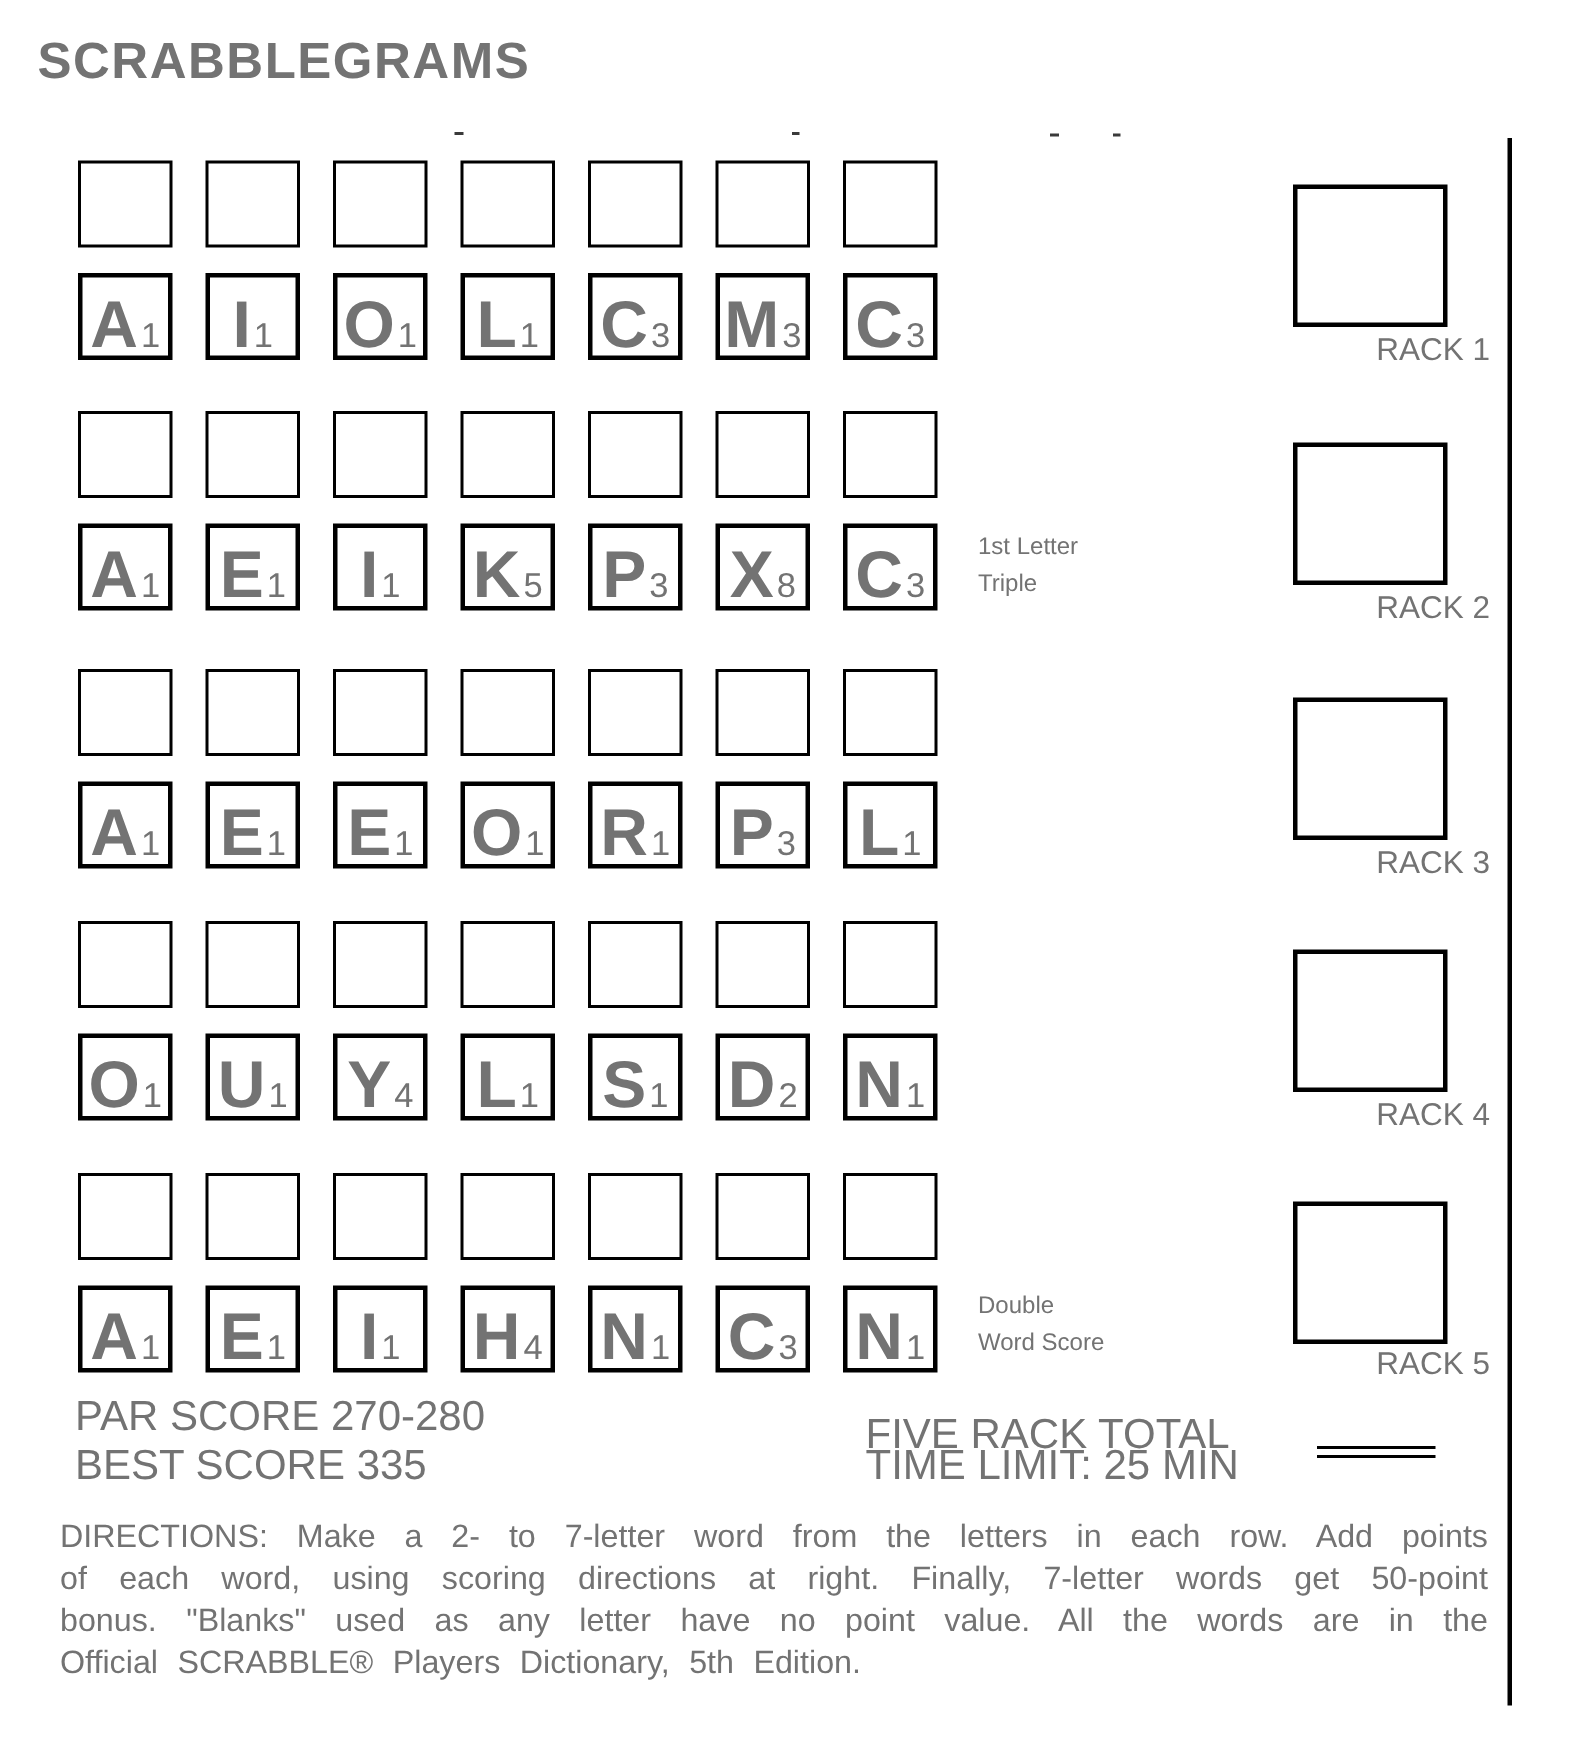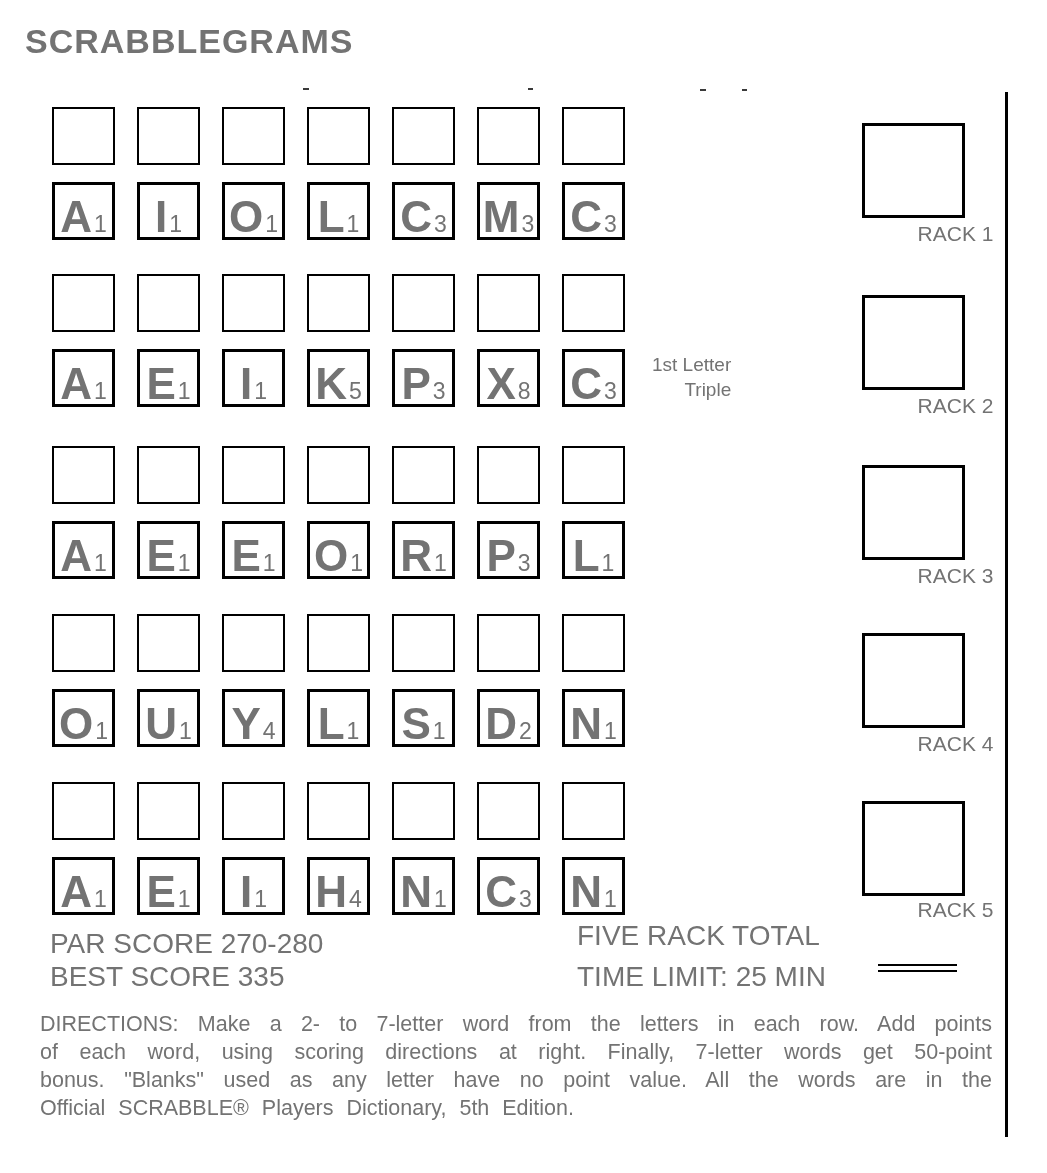--- a/index.html
+++ b/index.html
@@ -10,21 +10,21 @@
   .cutmark{position:absolute;height:2px;background:#3a3a3a;}
   .vrule{position:absolute;left:1005px;top:92px;width:3px;height:1045px;background:#000;}
   .group{position:absolute;left:52px;}
   .boxrow,.tilerow{display:flex;gap:22px;}
   .tilerow{margin-top:17px;}
   .abox{width:63px;height:58px;box-sizing:border-box;border:2.5px solid #000;background:#fff;}
   .tile{width:63px;height:58px;box-sizing:border-box;border:3px solid #000;background:#fff;
         display:flex;align-items:baseline;justify-content:center;padding-top:10px;}
   .tl{font-size:44px;line-height:1;font-weight:700;}
   .tp{font-size:23px;line-height:1;font-weight:400;margin-left:2px;}
-  .rownote{position:absolute;left:652px;font-size:19px;line-height:25px;font-weight:400;text-align:right;}
+  .rownote{position:absolute;left:652px;font-size:16px;line-height:25px;font-weight:400;}
   .rackbox{position:absolute;left:862px;width:103px;height:95px;box-sizing:border-box;
            border:3px solid #000;background:#fff;}
   .racklabel{position:absolute;left:884px;width:143px;text-align:center;
              font-size:21px;font-weight:400;white-space:nowrap;}
   .scoretext{position:absolute;font-size:28px;font-weight:400;white-space:nowrap;}
   .totalrule{position:absolute;left:878px;top:964px;width:79px;height:8px;box-sizing:border-box;
              border-top:2px solid #000;border-bottom:2px solid #000;}
   .directions{position:absolute;left:40px;top:1010px;width:952px;font-size:21.5px;line-height:28px;}
   .dline{display:block;text-align:justify;text-align-last:justify;}
   .dlast{display:block;text-align:left;word-spacing:7px;}
@@ -250,39 +250,43 @@
       <div class="tile">
           <span class="tl">C</span>
           <span class="tp">3</span>
         </div>
       <div class="tile">
           <span class="tl">N</span>
           <span class="tp">1</span>
         </div>
     </div>
   </div>
+  <div class="rownote" style="top:858px;">
+    <div>Double</div>
+    <div>Word Score</div>
+  </div>
 
   <div class="rackbox" style="top:123px;"></div>
   <div class="racklabel" style="top:222px;">RACK 1</div>
 
   <div class="rackbox" style="top:295px;"></div>
   <div class="racklabel" style="top:394px;">RACK 2</div>
 
   <div class="rackbox" style="top:465px;"></div>
   <div class="racklabel" style="top:564px;">RACK 3</div>
 
   <div class="rackbox" style="top:633px;"></div>
   <div class="racklabel" style="top:732px;">RACK 4</div>
 
   <div class="rackbox" style="top:801px;"></div>
   <div class="racklabel" style="top:898px;">RACK 5</div>
 
   <div class="scoretext" style="left:50px;top:928px;">PAR SCORE 270-280</div>
   <div class="scoretext" style="left:50px;top:961px;">BEST SCORE 335</div>
-  <div class="scoretext" style="left:577px;top:920px;">FIVE RACK TOTAL</div>
+  <div class="scoretext" style="left:577px;top:940px;">FIVE RACK TOTAL</div>
   <div class="totalrule"></div>
   <div class="scoretext" style="left:577px;top:961px;">TIME LIMIT: 25 MIN</div>
 
   <div class="directions">
     <span class="dline"><span class="dirlabel">DIRECTIONS:</span> <span>Make a 2- to 7-letter word from the letters in each row. Add points</span></span>
     <span class="dline">of each word, using scoring directions at right. Finally, 7-letter words get 50-point</span>
     <span class="dline">bonus. "Blanks" used as any letter have no point value. All the words are in the</span>
     <span class="dlast">Official  SCRABBLE®  Players  Dictionary,  5th  Edition.</span>
   </div>
 

